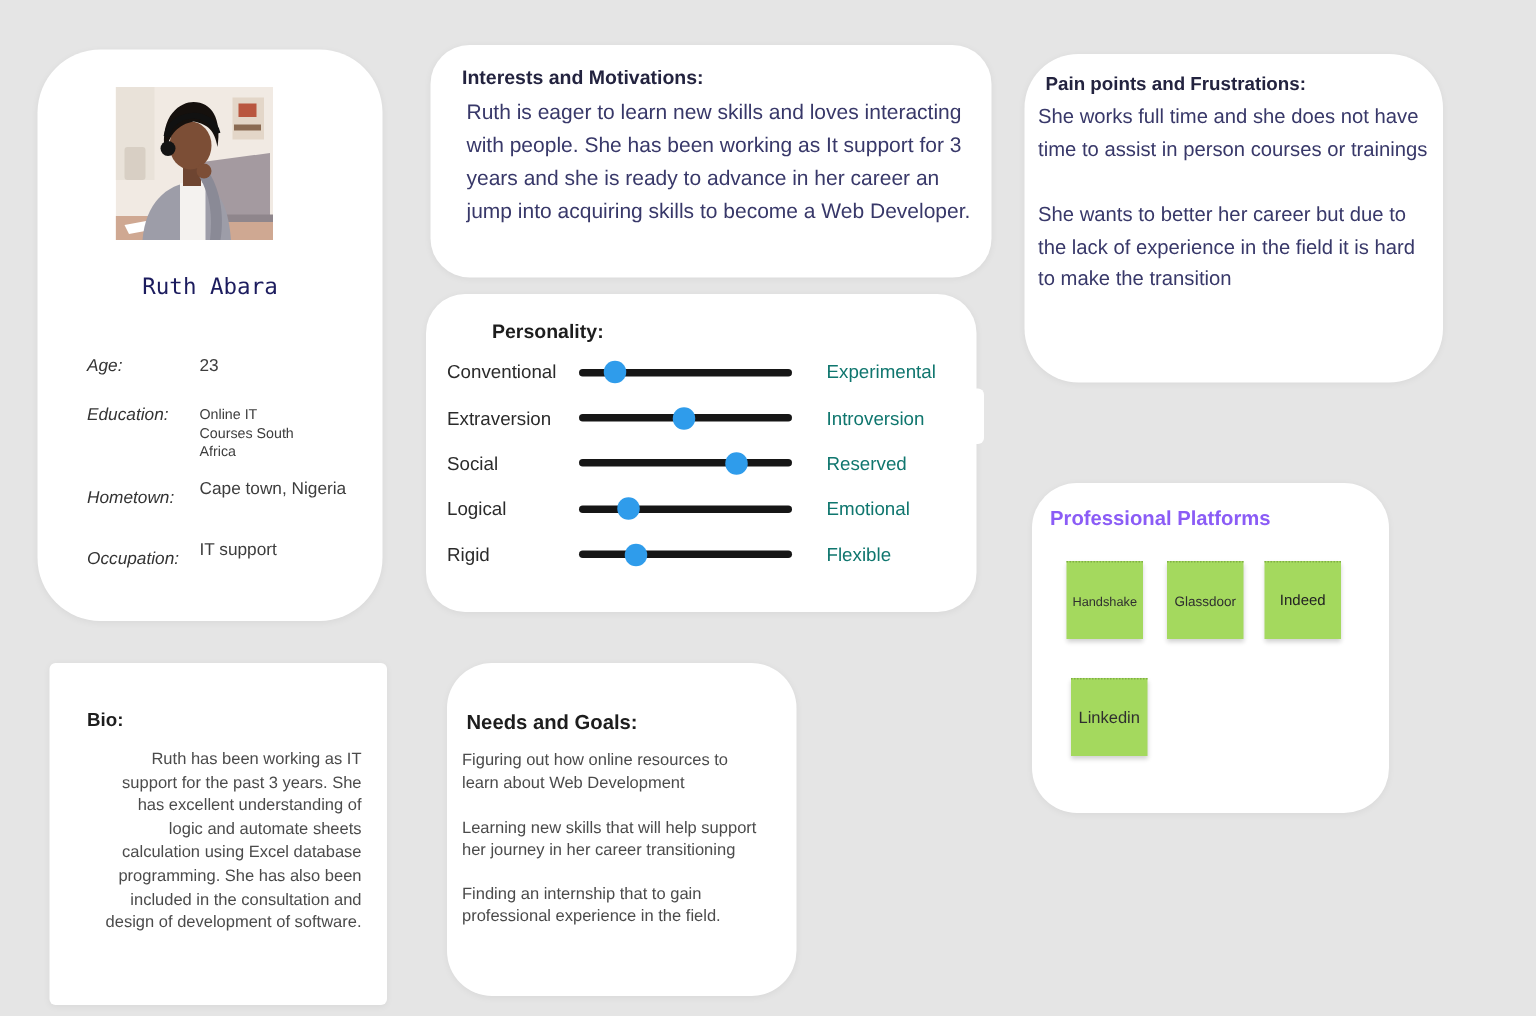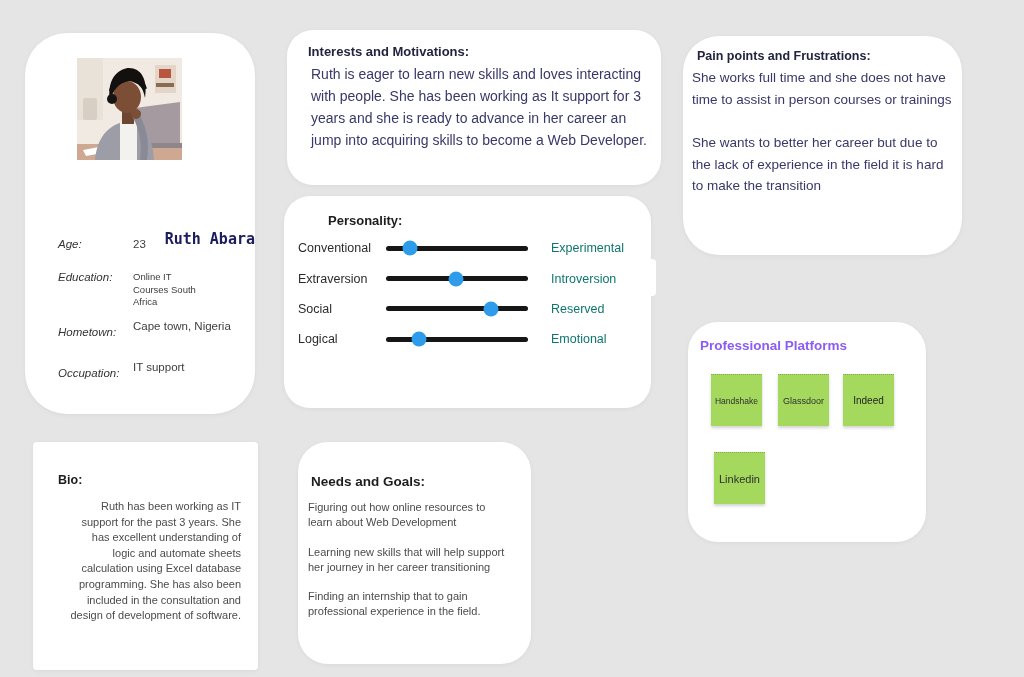--- a/index.html
+++ b/index.html
@@ -9,22 +9,22 @@
   }
   *{margin:0;padding:0;box-sizing:border-box;}
   html,body{width:1024px;height:677px;}
   body{font-family:"Liberation Sans",sans-serif;background:var(--bg);}
   .canvas{position:relative;width:1024px;height:677px;background:var(--bg);overflow:hidden;}
   .card{position:absolute;background:var(--card);box-shadow:0 1px 5px rgba(0,0,0,0.05);}
 
   
   .profile-card{left:25px;top:33px;width:230px;height:381px;border-radius:42px;}
   .photo{position:absolute;left:52px;top:25px;width:105px;height:102px;overflow:hidden;}
-  .persona-name{position:absolute;left:0;top:149px;width:100%;text-align:right;
-    font-family:"DejaVu Sans Mono",monospace;font-weight:700;font-size:15px;color:var(--name-navy);margin-top:48px;}
+  .persona-name{position:absolute;left:0;top:149px;width:100%;text-align:center;
+    font-family:"DejaVu Sans Mono",monospace;font-weight:400;font-size:15px;color:var(--name-navy);}
   .attrs{position:absolute;inset:0;}
   .attr-row{position:absolute;left:33px;width:192px;display:flex;}
   .attr-row-0{top:205px}.attr-row-1{top:238px}.attr-row-2{top:287px}.attr-row-3{top:328px}
   .attr-label{width:75px;flex:none;font-style:italic;font-size:11.5px;color:#333;}
   .attr-value{font-size:11.5px;color:#3d3d3d;white-space:pre-line;line-height:13px;}
   .attr-row-1 .attr-value{font-size:9.5px;line-height:12.5px;}
   .attr-row-2 .attr-label,.attr-row-3 .attr-label{position:relative;top:6px;}
 
   
   .interests-card{left:287px;top:30px;width:374px;height:155px;border-radius:26px;padding-left:20px;}
@@ -173,20 +173,27 @@
   </div>
 
   <div class="trait-row">
     <span class="trait-left">Logical</span>
     <div class="trait-track">
       <span class="trait-dot" style="left: 23%;"></span>
     </div>
     <span class="trait-right">Emotional</span>
   </div>
 
+  <div class="trait-row">
+    <span class="trait-left">Rigid</span>
+    <div class="trait-track">
+      <span class="trait-dot" style="left: 27%;"></span>
+    </div>
+    <span class="trait-right">Flexible</span>
+  </div>
 </div>
   </section>
   <div class="edge-notch"></div>
 
   <section class="card platforms-card">
     <h3>Professional Platforms</h3>
     <div class="notes">
   <div class="note note-0">Handshake</div>
 
   <div class="note note-1">Glassdoor</div>

